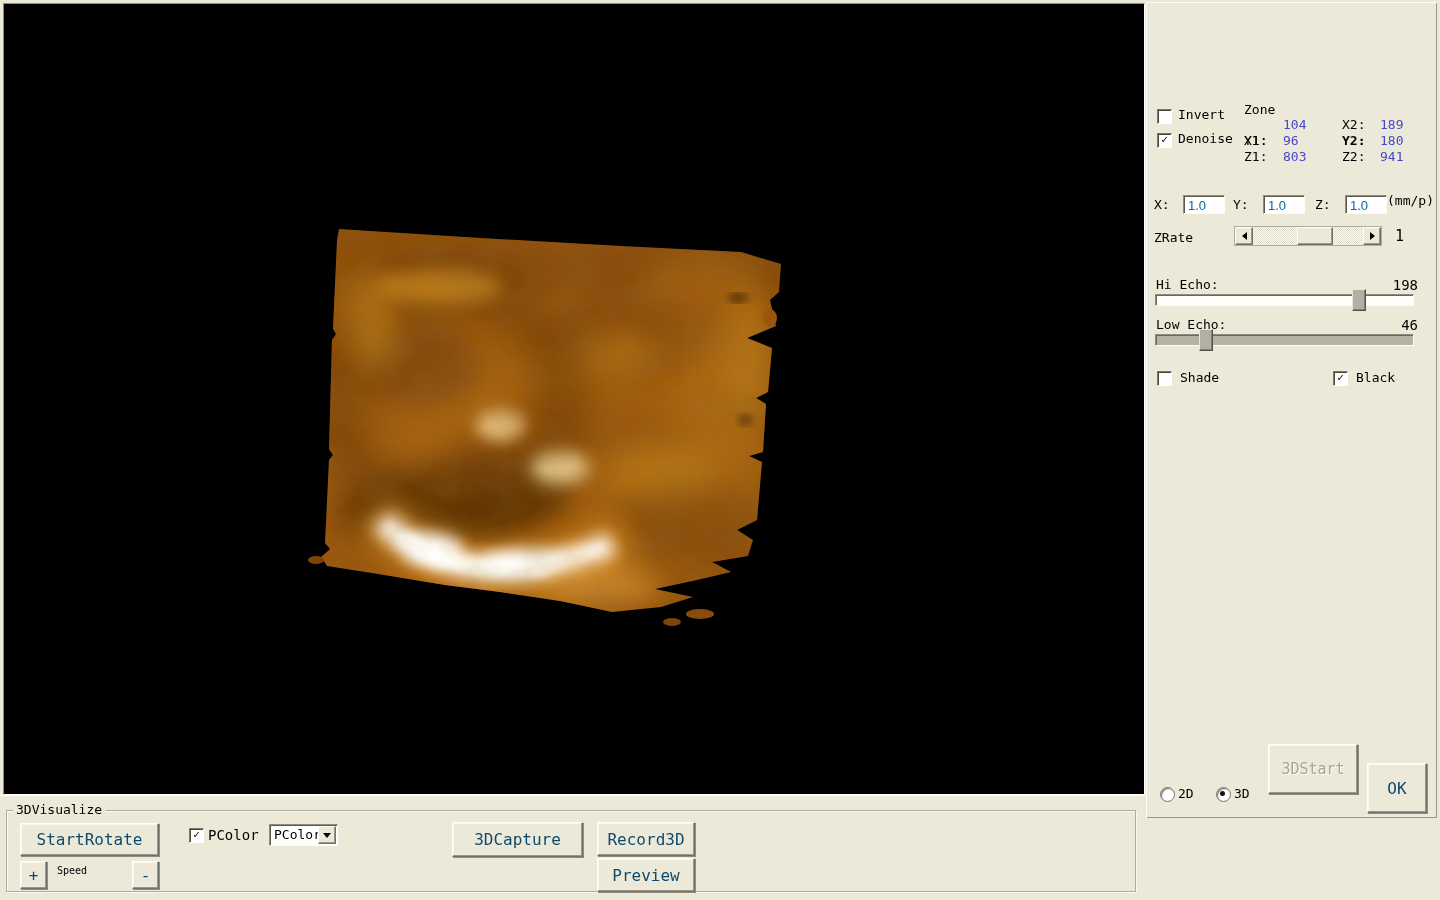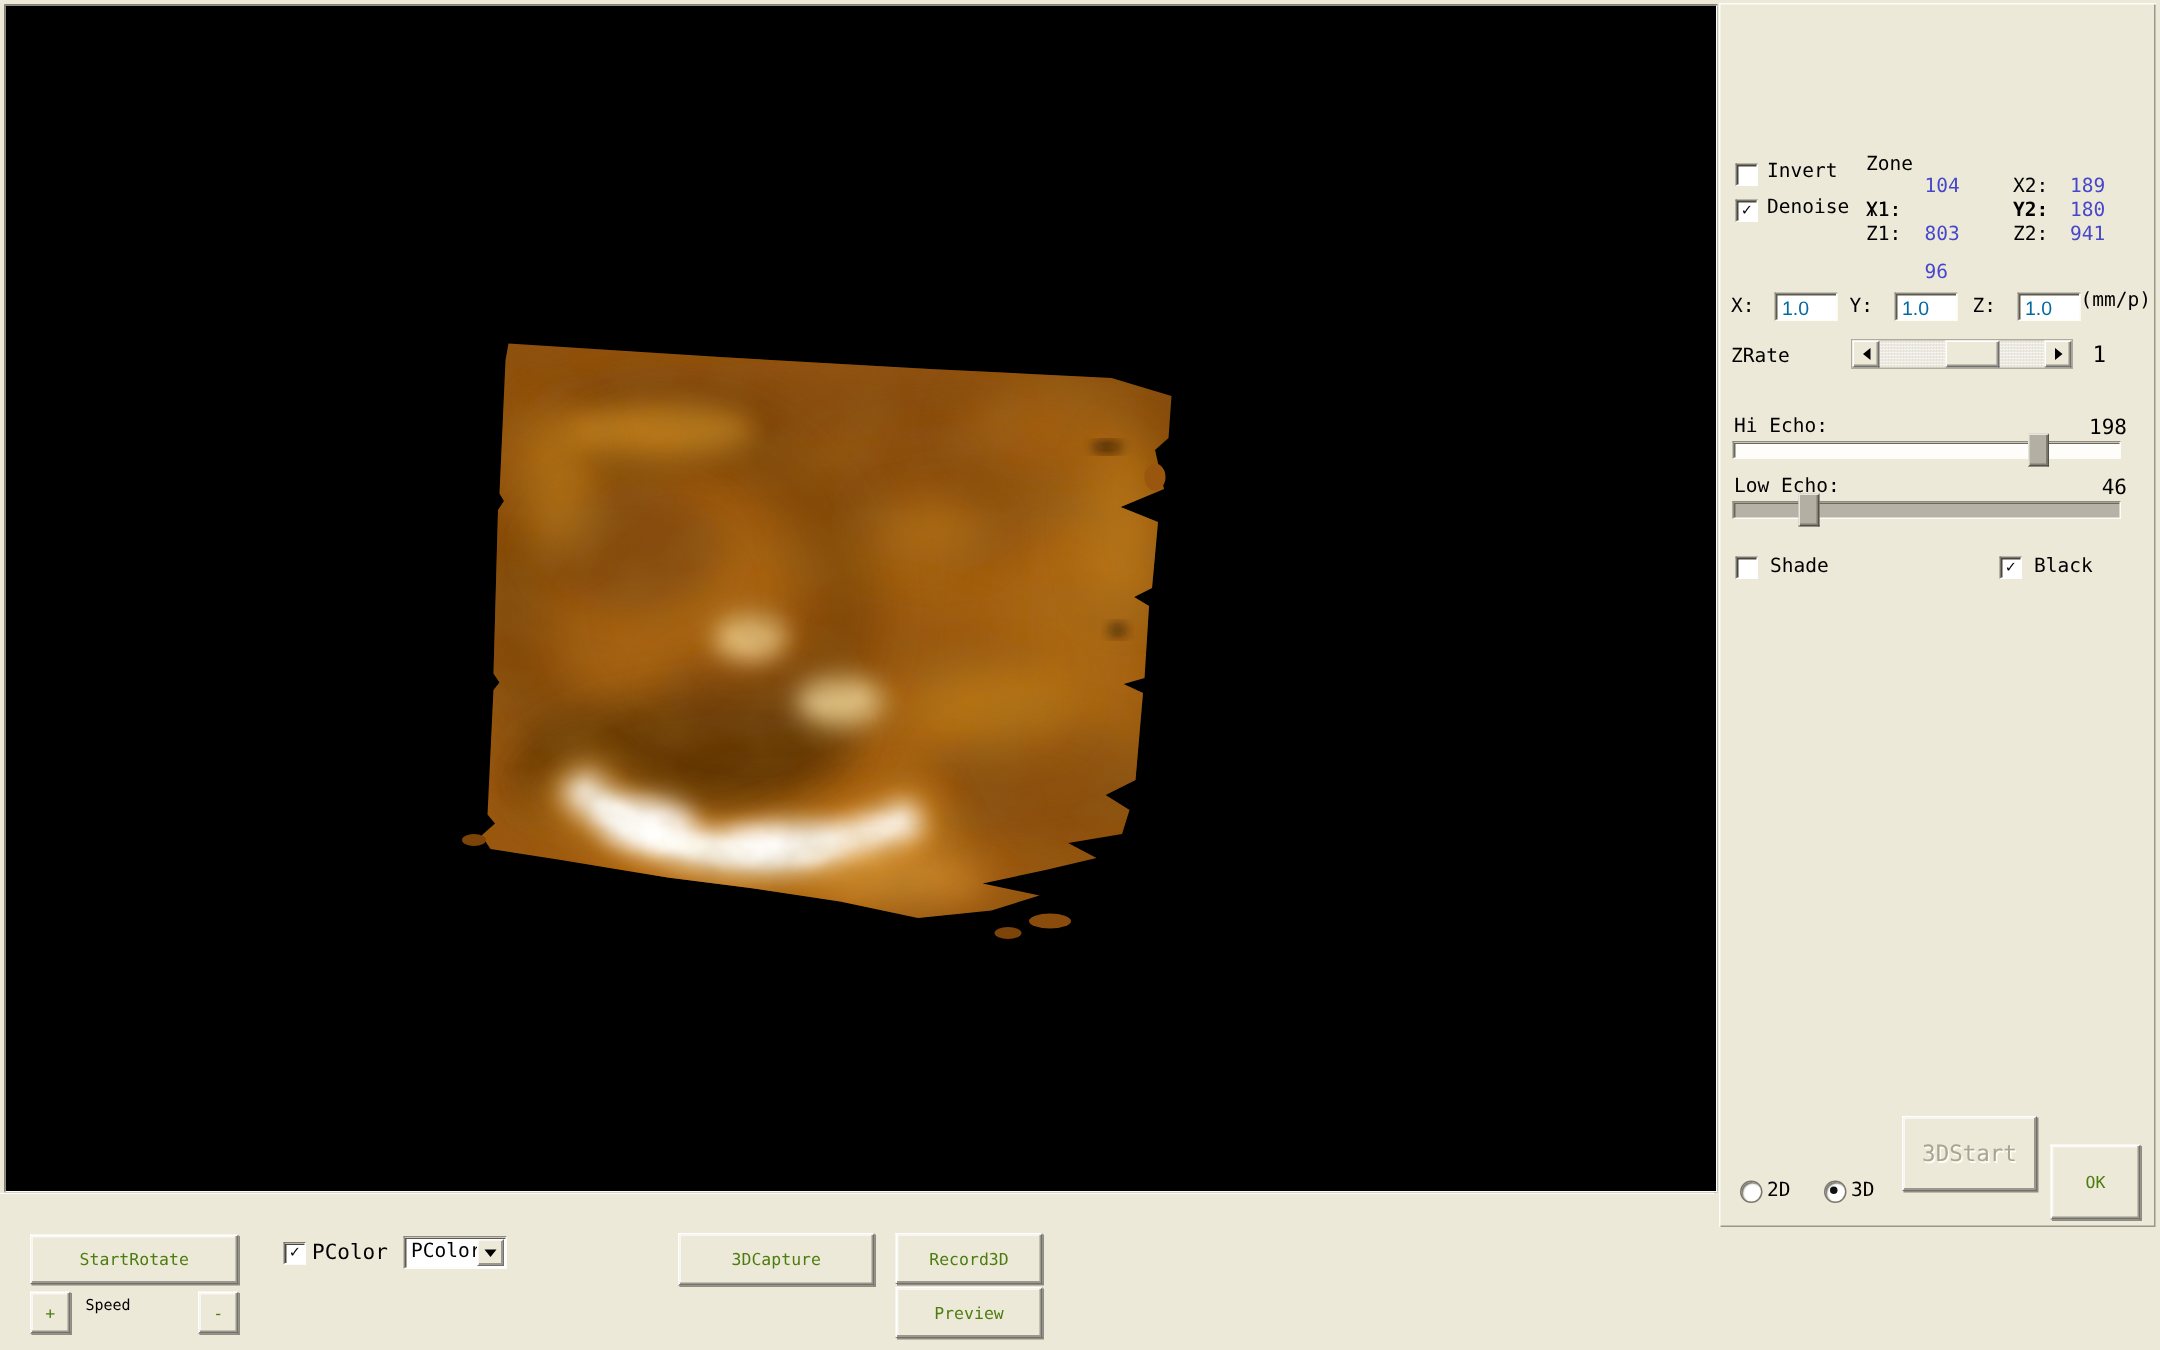--- a/index.html
+++ b/index.html
@@ -32,21 +32,21 @@
     position:absolute;
     border:1px solid #b0ac9d;
     box-shadow:inset 1px 1px 0 #fbfaf5, 1px 1px 0 #fbfaf5;
   }
   .groupbox>.legend{
     position:absolute;top:-8px;left:6px;background:#ece9d8;padding:0 3px;line-height:14px;
   }
   
   .btn{
     position:absolute;display:flex;align-items:center;justify-content:center;
-    background:#ece9d8;color:#4d7c0f;font-size:11px;
+    background:#ece9d8;color:#0c4a6e;font-size:16px;
     border:1px solid #707070;border-top-color:#fff;border-left-color:#fff;
     box-shadow:inset -1px -1px 0 #9c9889, inset 1px 1px 0 #f8f7f2, 1px 1px 0 #8f8b7d;
     cursor:pointer;user-select:none;
   }
   .btn.disabled{color:#a9a493;text-shadow:1px 1px 0 #fffdf5;}
   .checkbox{
     position:absolute;width:13px;height:13px;background:#fff;
     border:1px solid #7b776b;border-bottom-color:#fff;border-right-color:#fff;
     box-shadow:inset 1px 1px 0 #49463e;
     display:flex;align-items:center;justify-content:center;
@@ -201,21 +201,21 @@
       <span class="mark">✓</span>
     </span>
   <span class="lbl" style="left:32px;top:130px;">Denoise</span>
 
   <span class="lbl" style="left:98px;top:101px;">Zone</span>
   <span class="lbl" style="left:98px;top:116px;margin-top:16px;">X1:</span>
   <span class="lbl num" style="left:137px;top:116px;">104</span>
   <span class="lbl" style="left:196px;top:116px;">X2:</span>
   <span class="lbl num" style="left:234px;top:116px;">189</span>
   <span class="lbl" style="left:98px;top:132px;">Y1:</span>
-  <span class="lbl num" style="left:137px;top:132px;margin-top:41px;">96</span>
+  <span class="lbl num" style="left:137px;top:132px;">96</span>
   <span class="lbl" style="left:196px;top:132px;font-weight:bold;">Y2:</span>
   <span class="lbl num" style="left:234px;top:132px;">180</span>
   <span class="lbl" style="left:98px;top:148px;">Z1:</span>
   <span class="lbl num" style="left:137px;top:148px;">803</span>
   <span class="lbl" style="left:196px;top:148px;">Z2:</span>
   <span class="lbl num" style="left:234px;top:148px;">941</span>
 
   <span class="lbl" style="left:8px;top:196px;">X:</span>
   <input class="edit" style="left: 37px; top: 193px; width: 36px; height: 16px;" value="1.0">
   <span class="lbl" style="left:87px;top:196px;">Y:</span>
@@ -257,20 +257,23 @@
   <span class="lbl" style="left:32px;top:785px;">2D</span>
   <span class="radio" style="left:70px;top:785px;">
       <span class="dot"></span>
     </span>
   <span class="lbl" style="left:88px;top:785px;">3D</span>
   <div class="btn disabled" style="left:122px;top:742px;width:88px;height:48px;font-size:15px;text-align:right;">3DStart</div>
   <div class="btn" style="left:221px;top:761px;width:58px;height:48px;">OK</div>
 </div>
 
 <div class="abs bottom-panel">
+  <div class="groupbox" style="left:6px;top:15px;width:1128px;height:80px;">
+    <span class="legend">3DVisualize</span>
+  </div>
 
   <div class="btn" style="left:20px;top:28px;width:137px;height:31px;">StartRotate</div>
 
   <span class="checkbox" style="left:189px;top:33px;">
       <span class="mark">✓</span>
     </span>
   <span class="lbl" style="left:208px;top:33px;font-size:14px;">PColor</span>
 
   <div class="combo" style="left:269px;top:29px;width:67px;height:20px;">
     <span class="text">PColor</span>

